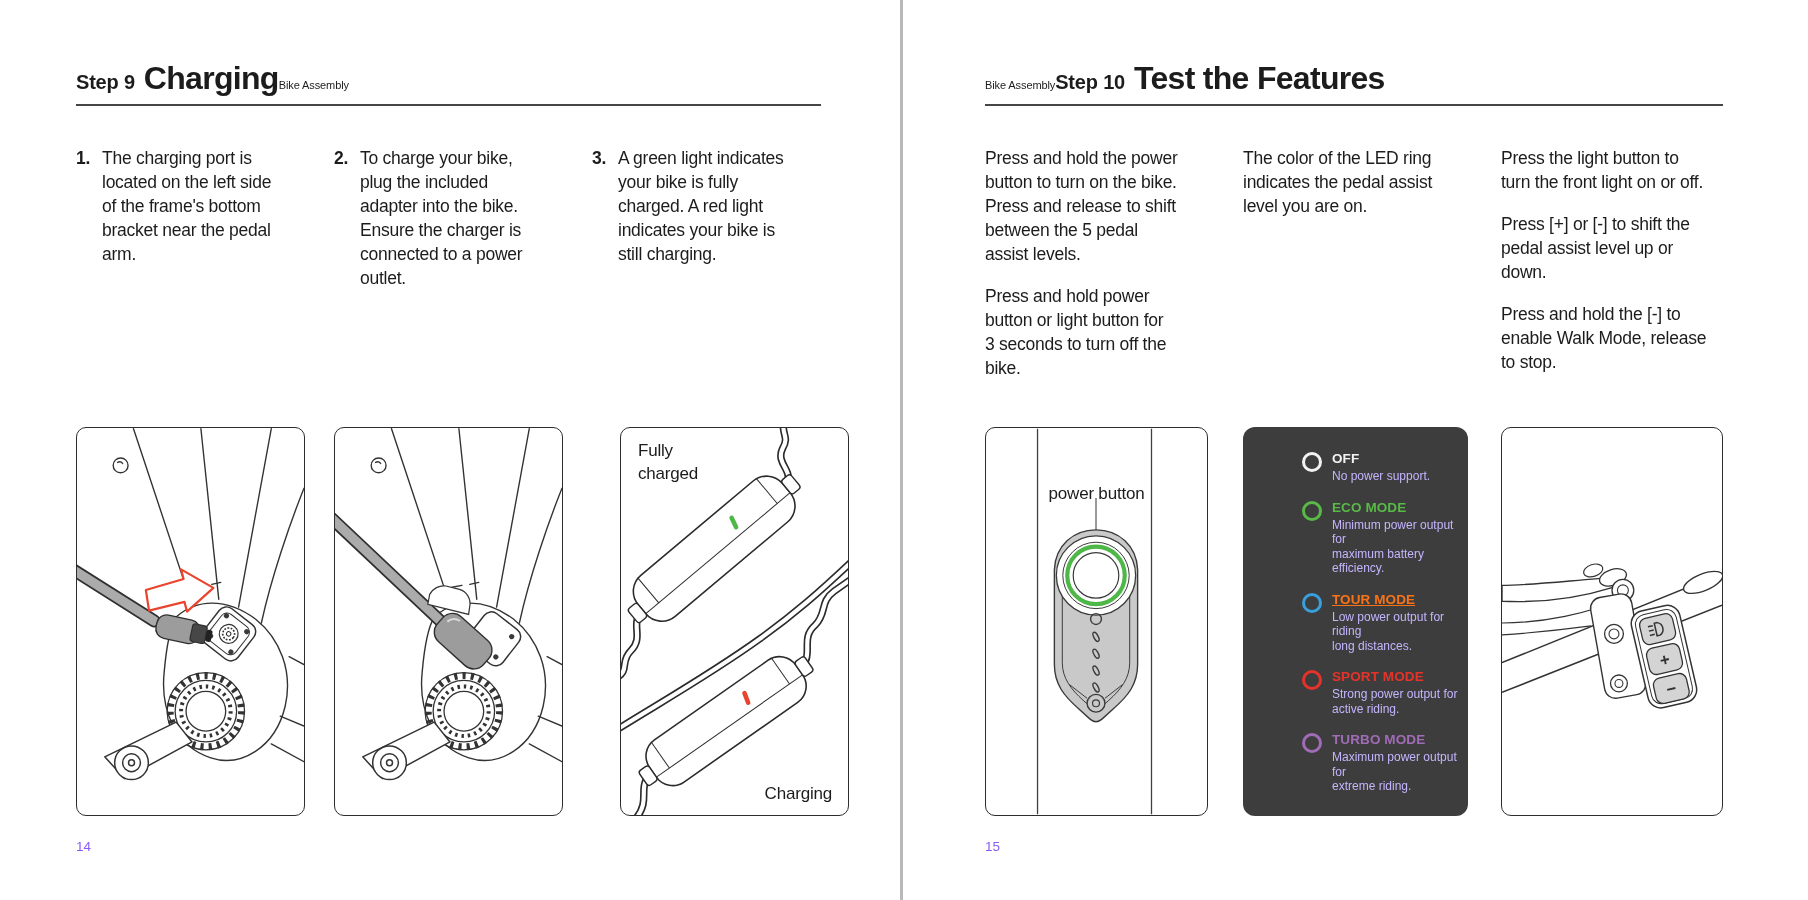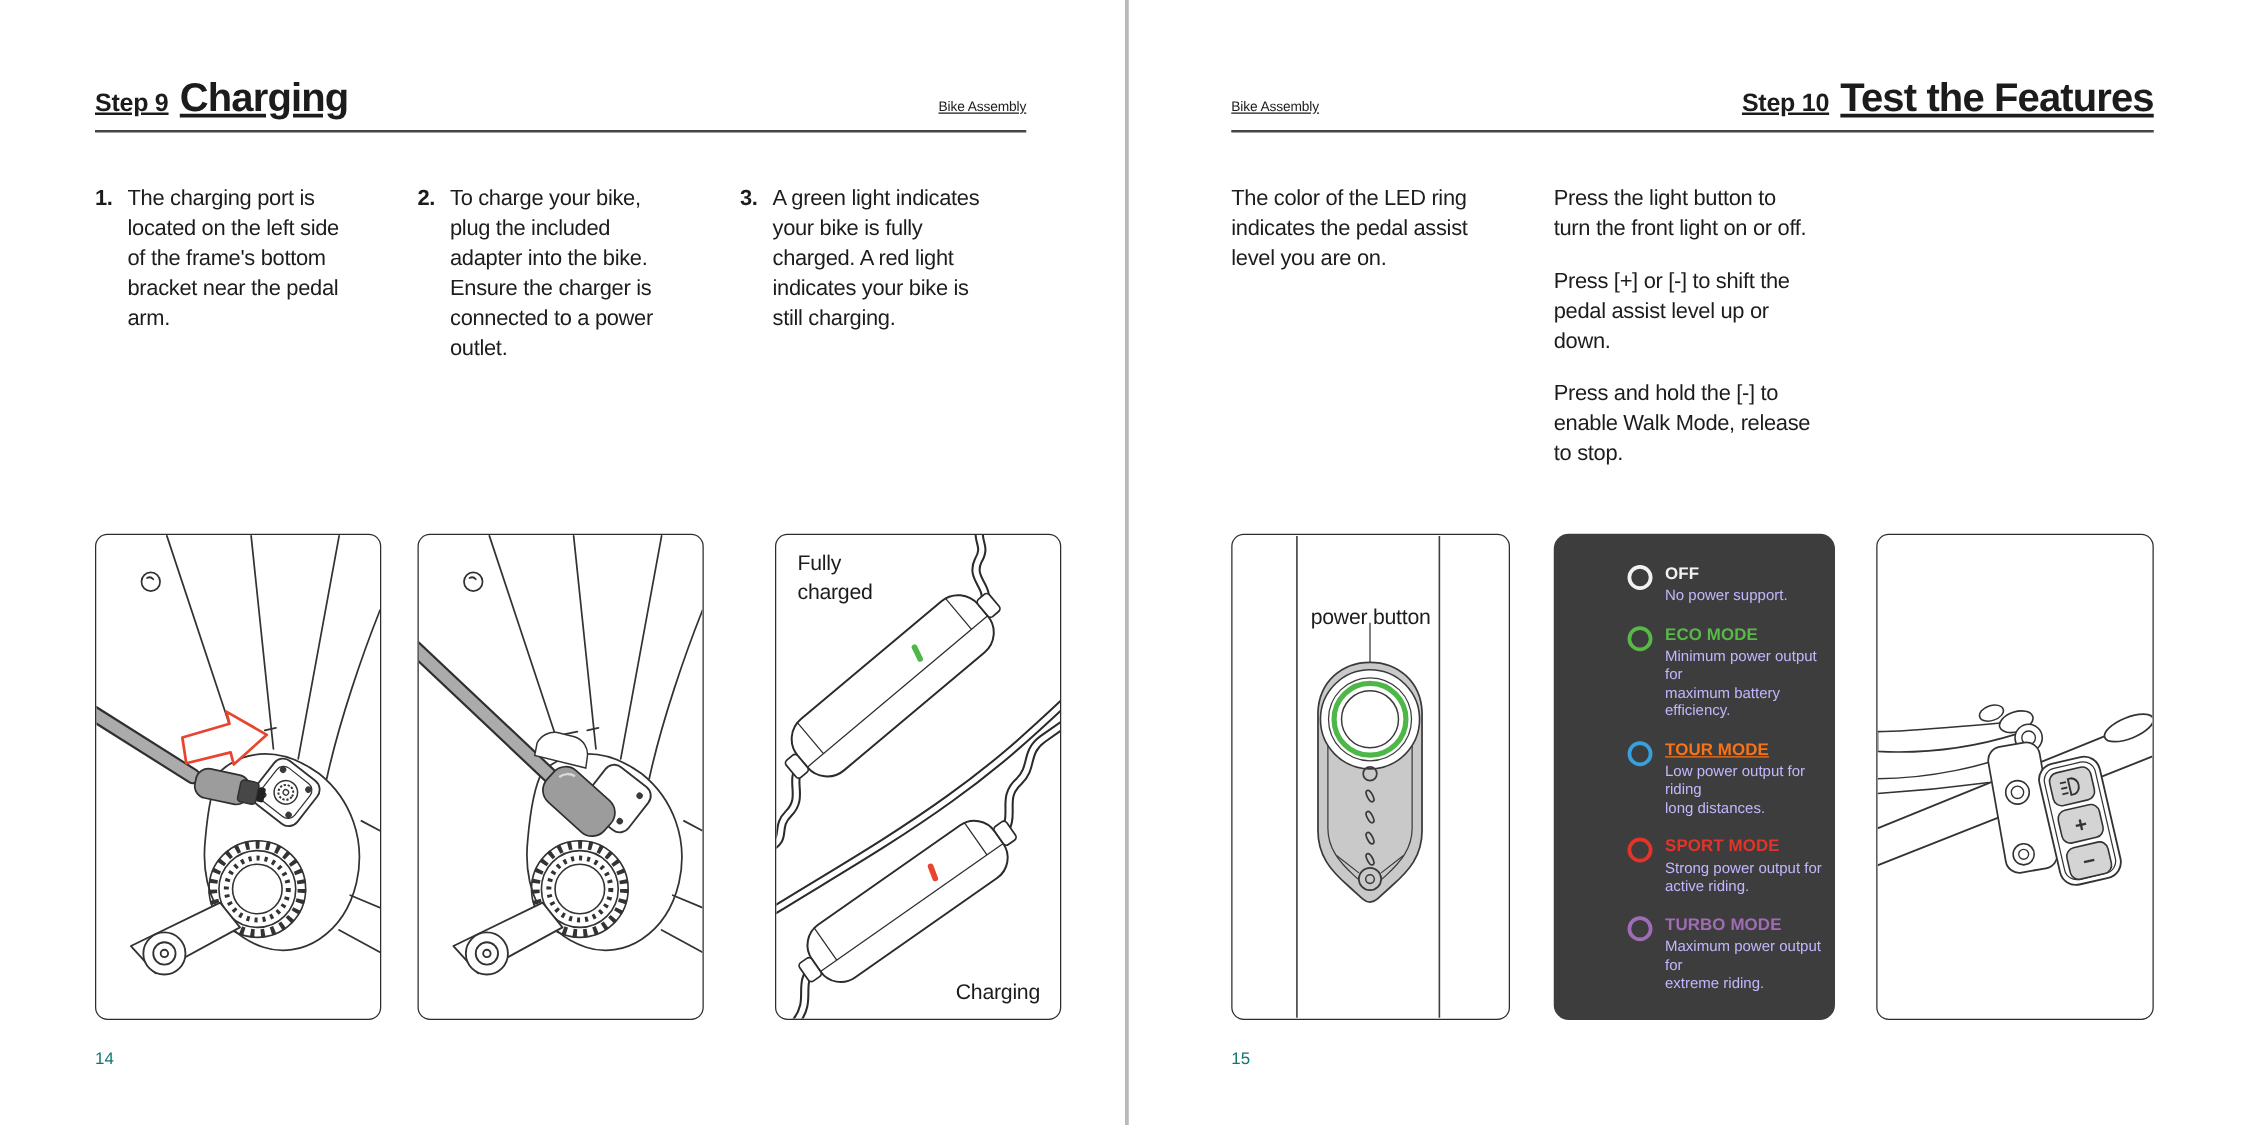--- a/index.html
+++ b/index.html
@@ -7,21 +7,21 @@
   body {
     font-family:"Liberation Sans", sans-serif;
     color:#1c1c1c; background:#fff;
   }
   .sheet { position:relative; width:1808px; height:900px; background:#fff; overflow:hidden; }
   .divider { position:absolute; left:900px; top:0; width:3px; height:900px; background:#b9b9b9; }
   .page { position:absolute; top:0; height:900px; }
   #pageL { left:0; width:900px; }
   #pageR { left:903px; width:905px; }
 
-  .hdr { position:absolute; top:60px; display:flex; justify-content:space-between; align-items:baseline;text-decoration:underline; }
+  .hdr { position:absolute; top:60px; display:flex; justify-content:flex-start; align-items:baseline; }
   #pageL .hdr { left:76px; width:745px; }
   #pageR .hdr { left:82px; width:738px; }
   .titlegrp { display:flex; align-items:baseline; gap:9px; }
   .step { font-size:20px; font-weight:bold; letter-spacing:-0.2px; }
   .title { font-size:32px; font-weight:bold; letter-spacing:-0.7px; line-height:36px; }
   .hdr-corner { font-size:11px; letter-spacing:-0.1px; }
 
   .rule { position:absolute; top:104px; height:2px; background:#454545; }
   #pageL .rule { left:76px; width:745px; }
   #pageR .rule { left:82px; width:738px; }
@@ -47,21 +47,21 @@
   .lbl-fully { left:17px; top:11px; line-height:23px; }
   .lbl-charging { right:16px; bottom:11px; }
   .lbl-power { left:0; top:56px; width:100%; text-align:center; }
 
   .modes { position:relative; width:100%; height:100%; padding:24px 8px 0 19px; color:#fafafa; }
   .mode { display:flex; gap:10px; margin-bottom:16px; }
   .ring { width:20px; height:20px; border-radius:50%; border:3.6px solid #f2f2f2; flex:none; margin-top:1px; }
   .mode-name { font-size:13.5px; font-weight:bold; line-height:16px; letter-spacing:0.1px; }
   .mode-desc { font-size:12px; line-height:14.5px; white-space:pre-line; margin-top:2px; color:#c4b5fd; }
 
-  .pagenum { position:absolute; top:839px; font-size:13.5px; color:#0f766e; }
+  .pagenum { position:absolute; top:839px; font-size:13.5px; color:#8b5cf6; }
   #pageL .pagenum { left:76px; }
   #pageR .pagenum { left:82px; width:738px; }
 </style>
 </head>
 <body>
 
 <div class="sheet">
 
   <div class="page" id="pageL">
     <div class="hdr">
@@ -254,20 +254,31 @@
     <div class="hdr">
       <div class="hdr-corner">Bike Assembly</div>
       <div class="titlegrp">
         <span class="step">Step 10</span>
         <span class="title">Test the Features</span>
       </div>
     </div>
     <div class="rule"></div>
 
     <div class="cols">
+      <div class="col">
+        <p>Press and hold the power
+button to turn on the bike.
+Press and release to shift
+between the 5 pedal
+assist levels.</p>
+        <p>Press and hold power
+button or light button for
+3 seconds to turn off the
+bike.</p>
+      </div>
       <div class="col">
         <p>The color of the LED ring
 indicates the pedal assist
 level you are on.</p>
       </div>
       <div class="col">
         <p>Press the light button to
 turn the front light on or off.</p>
         <p>Press [+] or [-] to shift the
 pedal assist level up or

